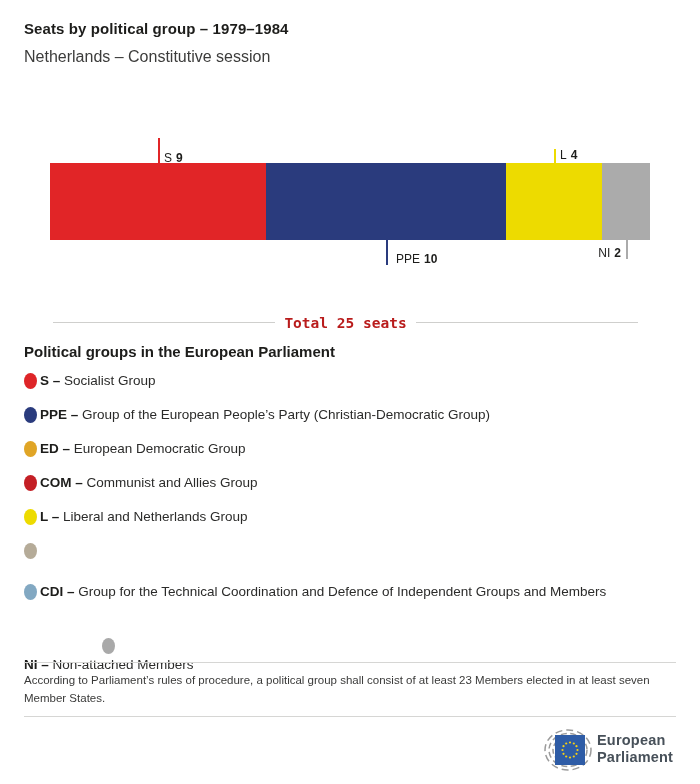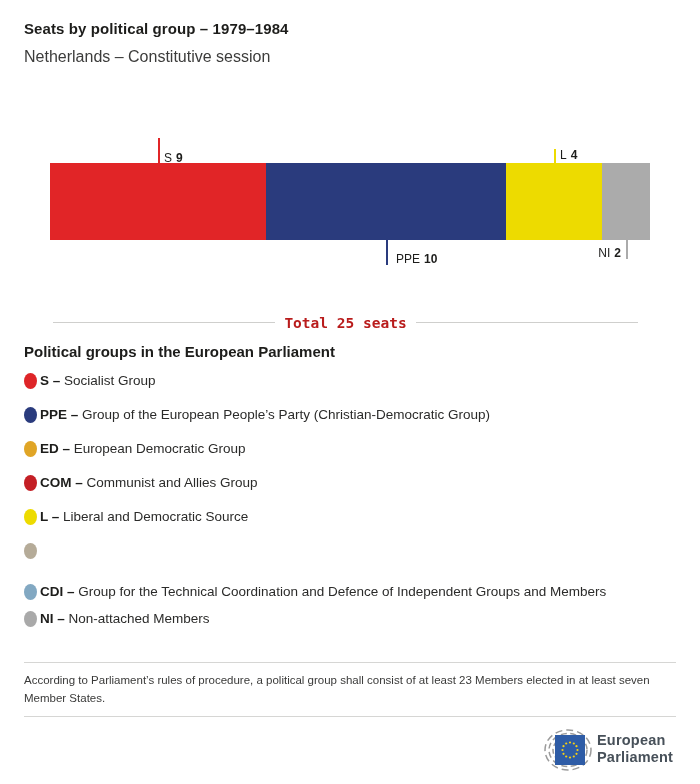--- a/index.html
+++ b/index.html
@@ -93,30 +93,30 @@
       <div class="legend-row" style="top: 440px;">
         <span class="legend-dot" style="background: rgb(224, 165, 38);"></span>
         <span class="legend-text"><span class="abbr">ED – </span><span>European Democratic Group</span></span>
       </div>
       <div class="legend-row" style="top: 474px;">
         <span class="legend-dot" style="background: rgb(196, 31, 37);"></span>
         <span class="legend-text"><span class="abbr">COM – </span><span>Communist and Allies Group</span></span>
       </div>
       <div class="legend-row" style="top: 508px;">
         <span class="legend-dot" style="background: rgb(237, 219, 0);"></span>
-        <span class="legend-text"><span class="abbr">L – </span><span>Liberal and Democratic Source</span></span>
+        <span class="legend-text"><span class="abbr">L – </span><span>Liberal and Netherlands Group</span></span>
       </div>
       <div class="legend-row" style="top: 542px;">
         <span class="legend-dot" style="background: rgb(181, 171, 152);"></span>
       </div>
       <div class="legend-row" style="top: 554px; margin-top: 29px;">
         <span class="legend-dot" style="background: rgb(130, 168, 194);"></span>
         <span class="legend-text"><span class="abbr">CDI – </span><span>Group for the Technical Coordination and Defence of Independent Groups and Members</span></span>
       </div>
-      <div class="legend-row" style="top: 610px;">
+      <div class="legend-row" style="top: 638px; flex-direction: column;">
         <span class="legend-dot" style="background: rgb(169, 169, 169);"></span>
         <span class="legend-text"><span class="abbr">NI – </span><span>Non-attached Members</span></span>
       </div>
     </div>
 
   <div class="hrule" style="top:662px"></div>
   <div class="footnote">According to Parliament’s rules of procedure, a political group shall consist of at least 23 Members elected in at least seven Member States.</div>
   <div class="hrule" style="top:716px"></div>
 
 

